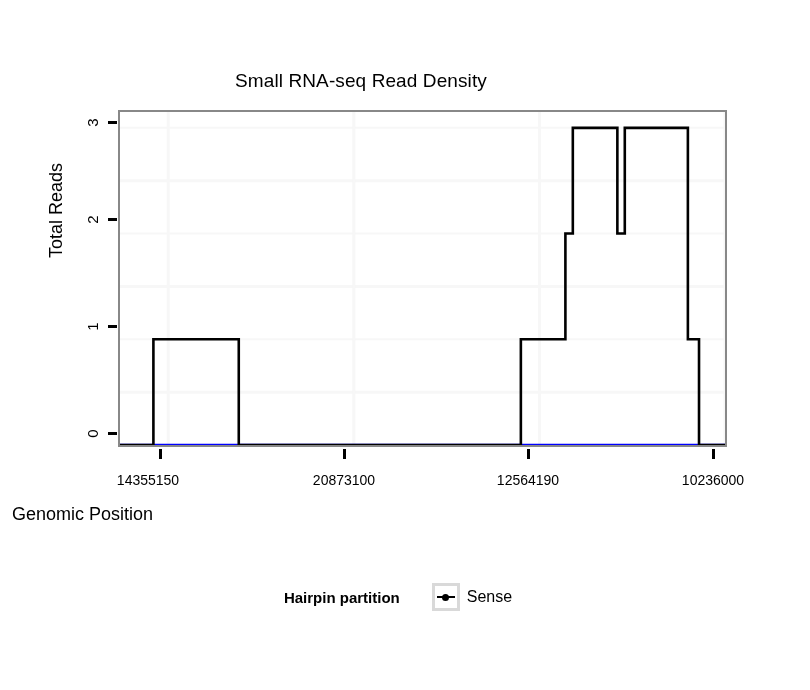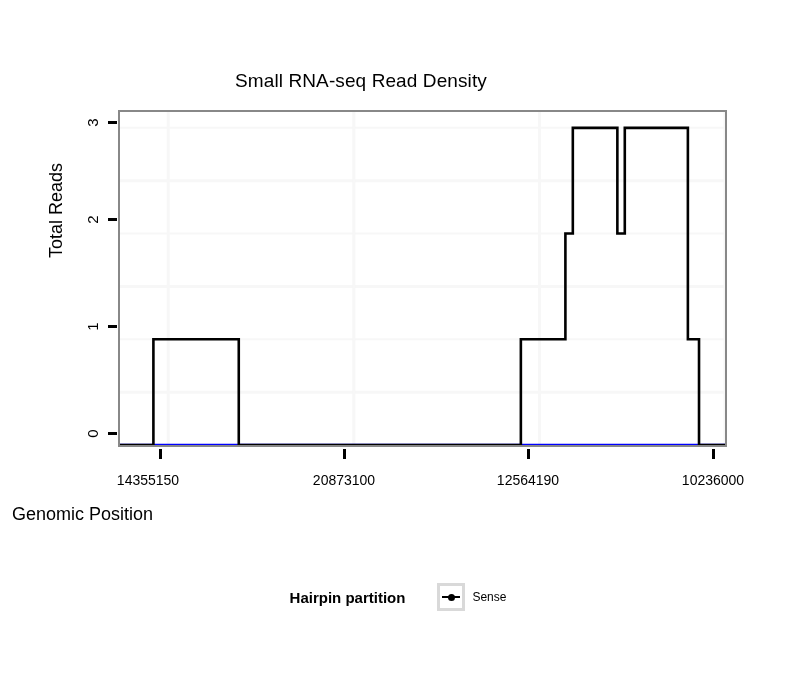--- a/index.html
+++ b/index.html
@@ -141,21 +141,21 @@
     position: absolute;
     left: 50%;
     top: 50%;
     width: 7px;
     height: 7px;
     margin-left: -3.5px;
     margin-top: -3.5px;
     border-radius: 50%;
   }
   .legend-label {
-    font-size: 12px;
+    font-size: 16px;
     white-space: nowrap;
   }
 </style>
 </head>
 <body>
 
 <div id="root">
 
   <div id="chart-title">Small RNA-seq Read Density</div>
 

